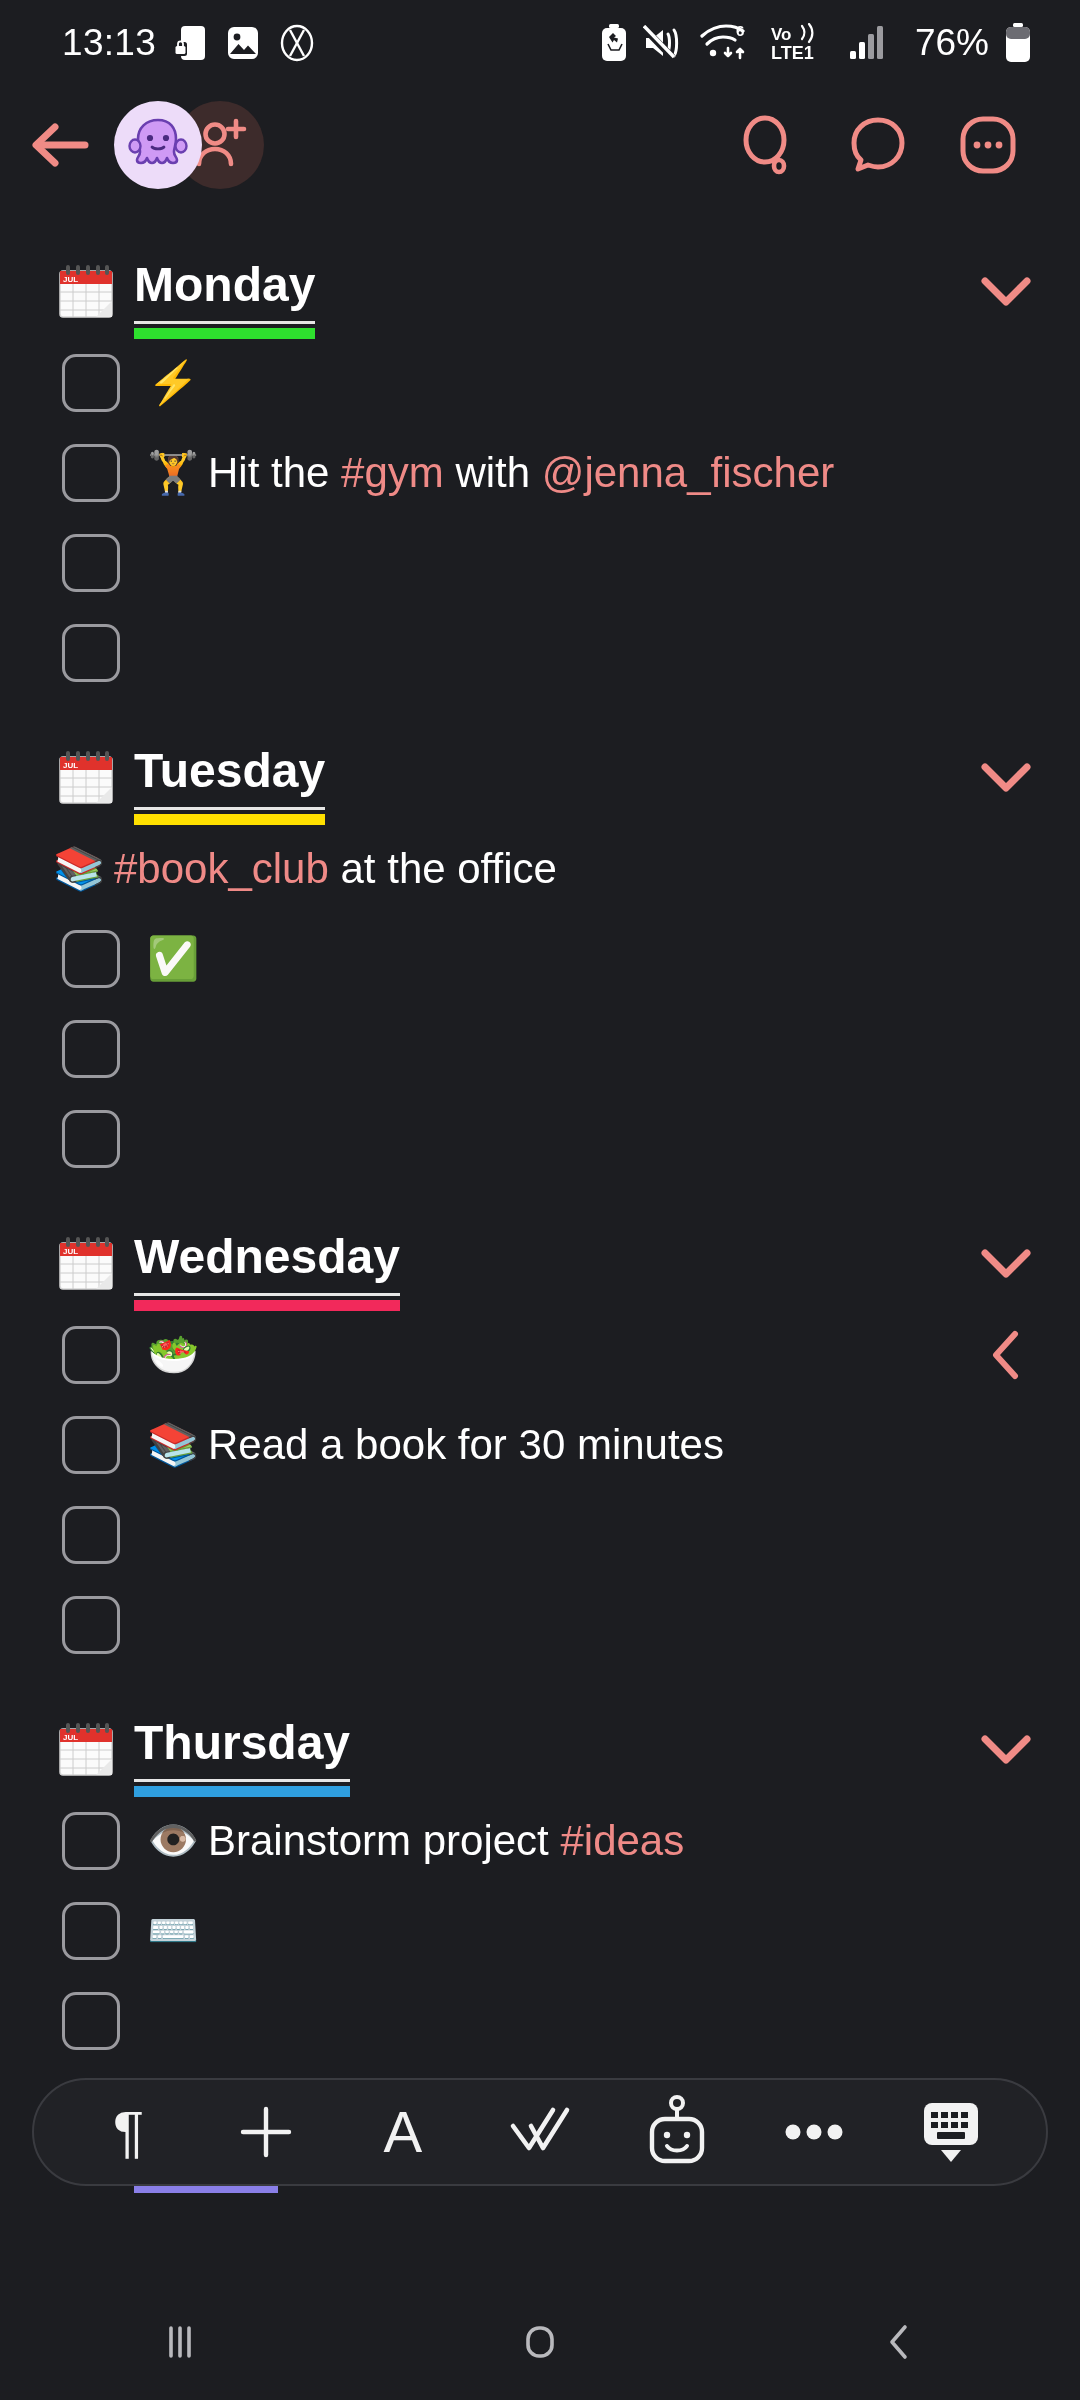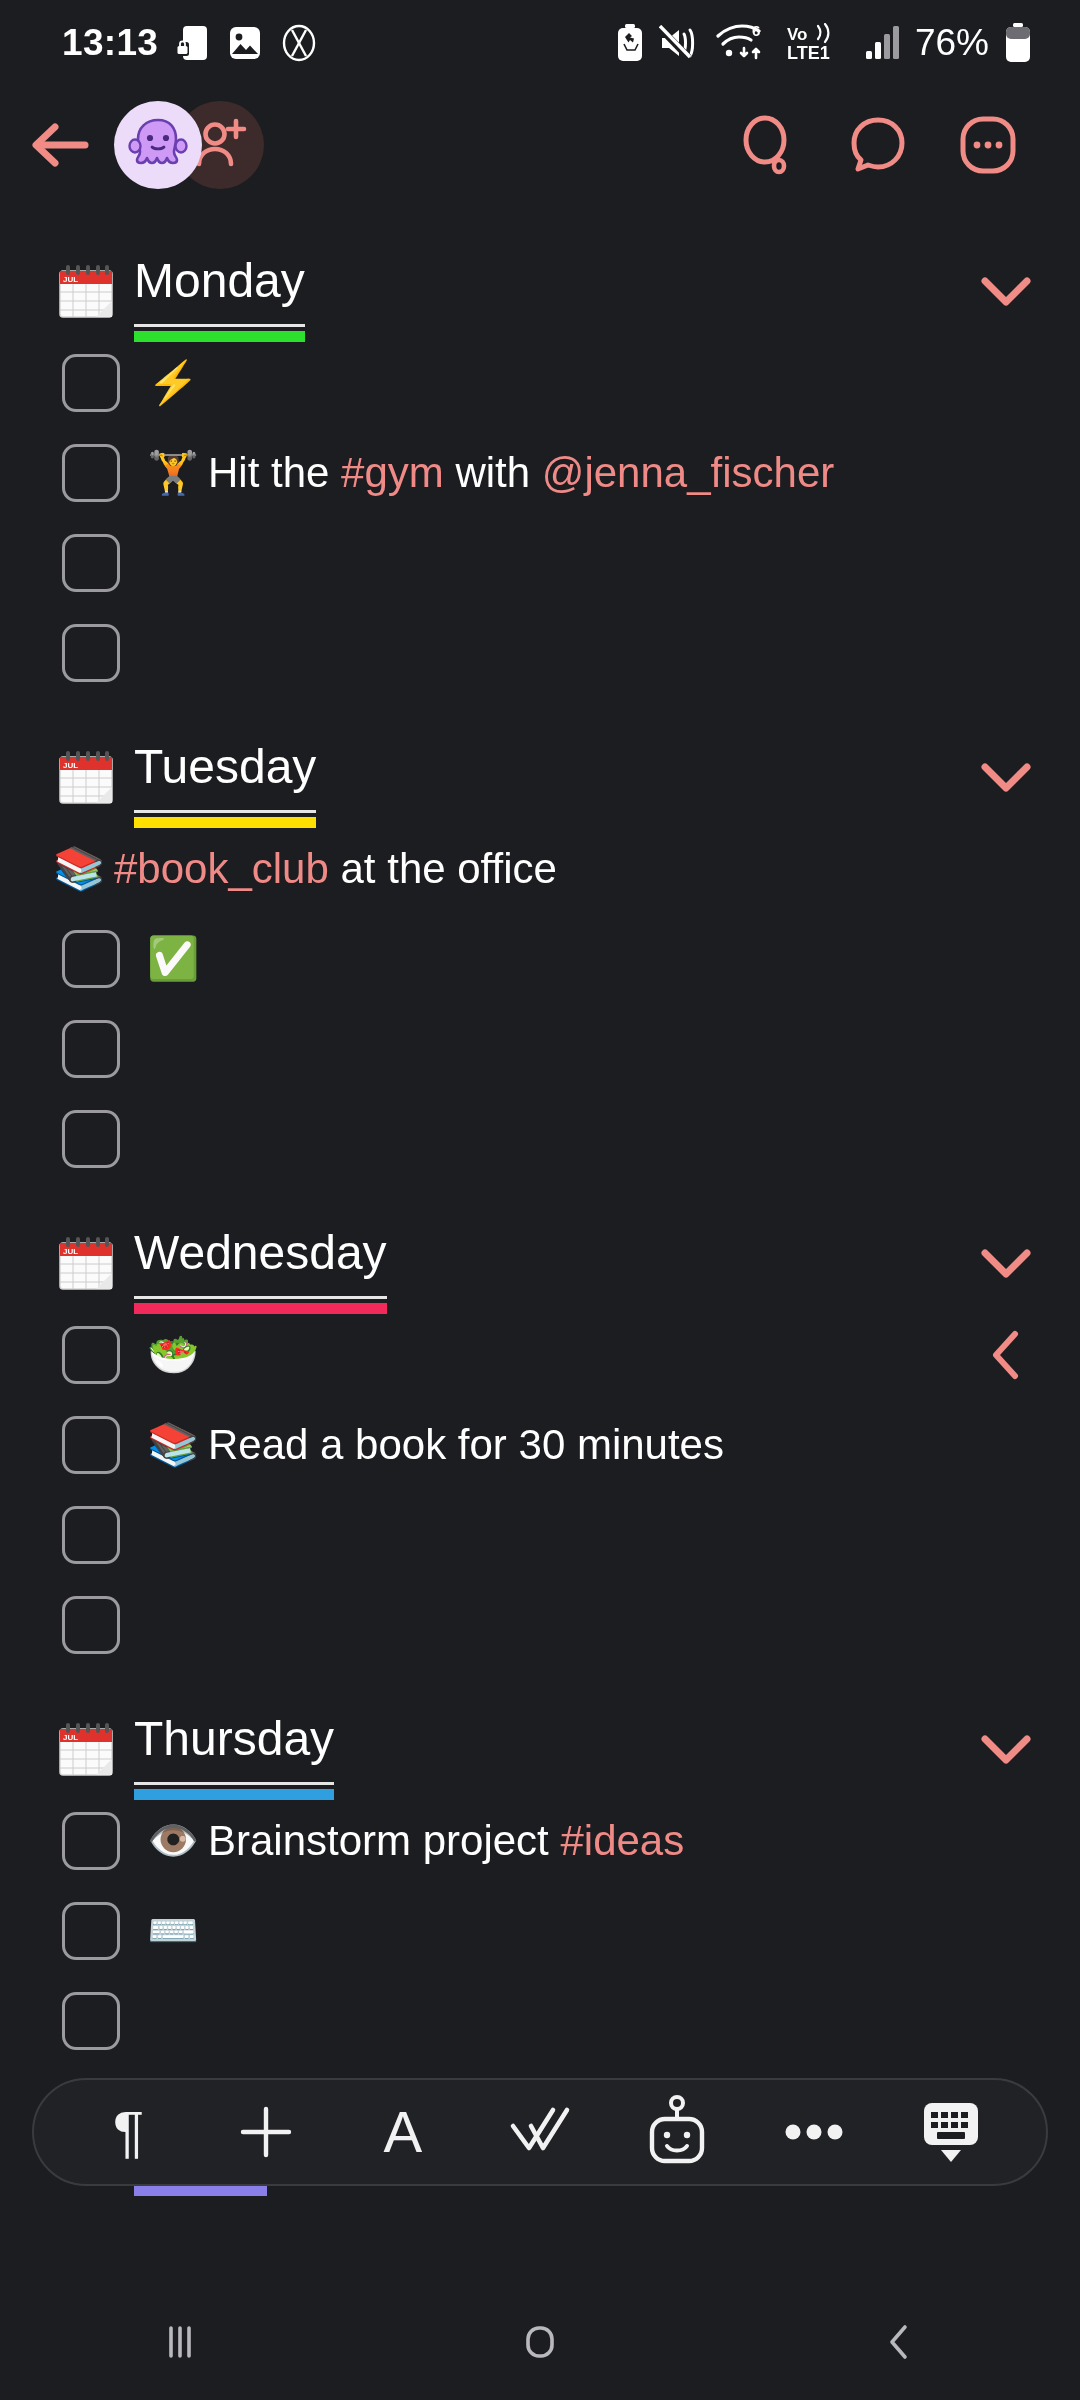--- a/index.html
+++ b/index.html
@@ -10,24 +10,24 @@
     overflow:hidden;
   }
   body { position:relative; }
 
   
   .statusbar{
     position:absolute; top:0; left:0; width:1080px; height:86px;
     display:flex; align-items:center; justify-content:space-between;
     padding:0 48px 0 62px;
   }
-  .sb-left{ display:flex; align-items:center; gap:18px;font-weight:bold; }
+  .sb-left{ display:flex; align-items:center; gap:18px; }
   .sb-clock{ color:#fff; font-size:37px; letter-spacing:.3px; }
   .sb-right{ display:flex; align-items:center; gap:15px; }
-  .sb-pct{ color:#fff; font-size:37px; margin-left:0; }
+  .sb-pct{ color:#fff; font-size:37px; margin-left:16px; }
   .sb-ic{ display:flex; align-items:center; }
 
   
   .appbar{
     position:absolute; top:90px; left:0; width:1080px; height:110px;
     display:flex; align-items:center;
   }
   .back-wrap{ width:120px; display:flex; align-items:center; justify-content:center; }
   .avatars{ display:flex; align-items:center; margin-left:-6px; }
   .av{ width:88px; height:88px; border-radius:50%; display:flex; align-items:center; justify-content:center; }
@@ -40,21 +40,21 @@
   
   .content{
     position:absolute; top:246px; left:0; width:1080px; height:2100px;
   }
   .day-header{
     display:flex; align-items:center; height:92px; padding-left:56px; padding-right:46px;
   }
   .cal-ic{ width:62px; height:62px; flex:0 0 62px; margin-right:16px; }
   .day-name{
     position:relative; color:#fff; font-size:48px; line-height:1;
-    padding-bottom:19px; border-bottom:3px solid #e6e6e6;
+    padding-bottom:12px; border-bottom:3px solid #e6e6e6;font-weight:bold;
   }
   .day-name::after{
     content:""; position:absolute; left:0; right:0; bottom:-18px; height:11px;
     background:var(--hl);
   }
   .day-spacer{ flex:1; }
   .chev{ width:56px; height:56px; display:flex; align-items:center; justify-content:center; }
 
   .row{
     display:flex; align-items:center; min-height:90px; padding-left:62px; padding-right:46px;

